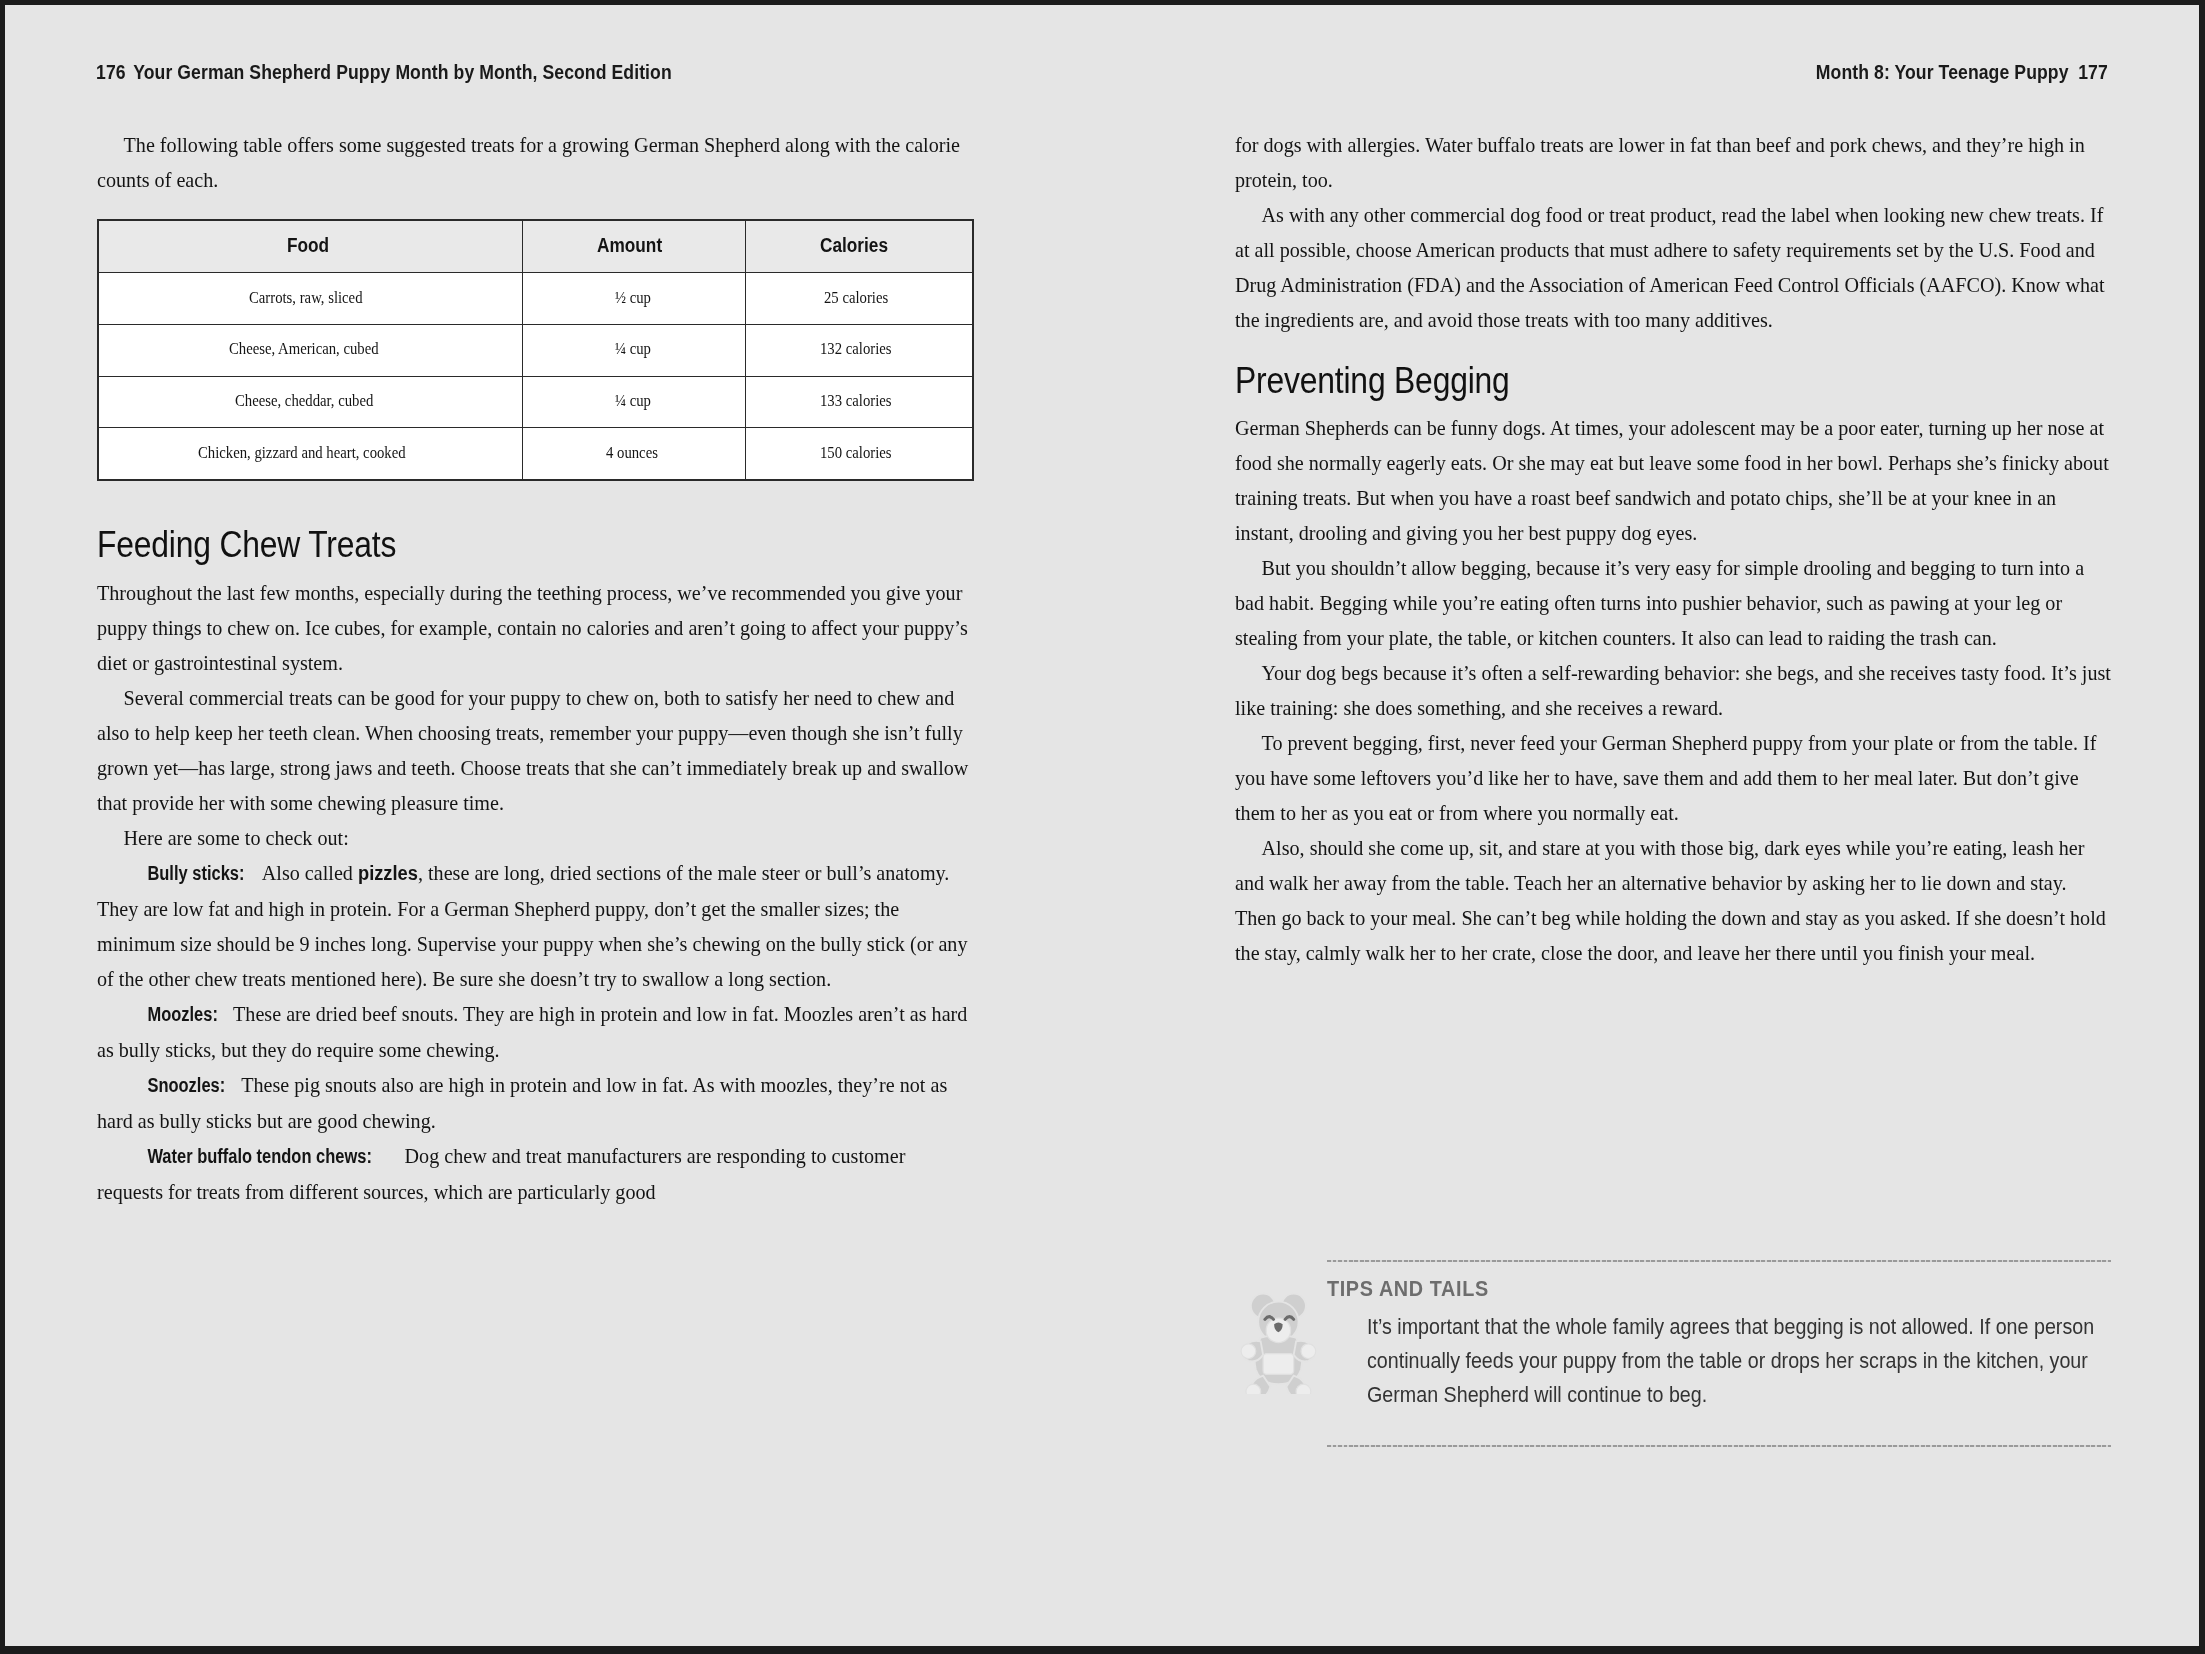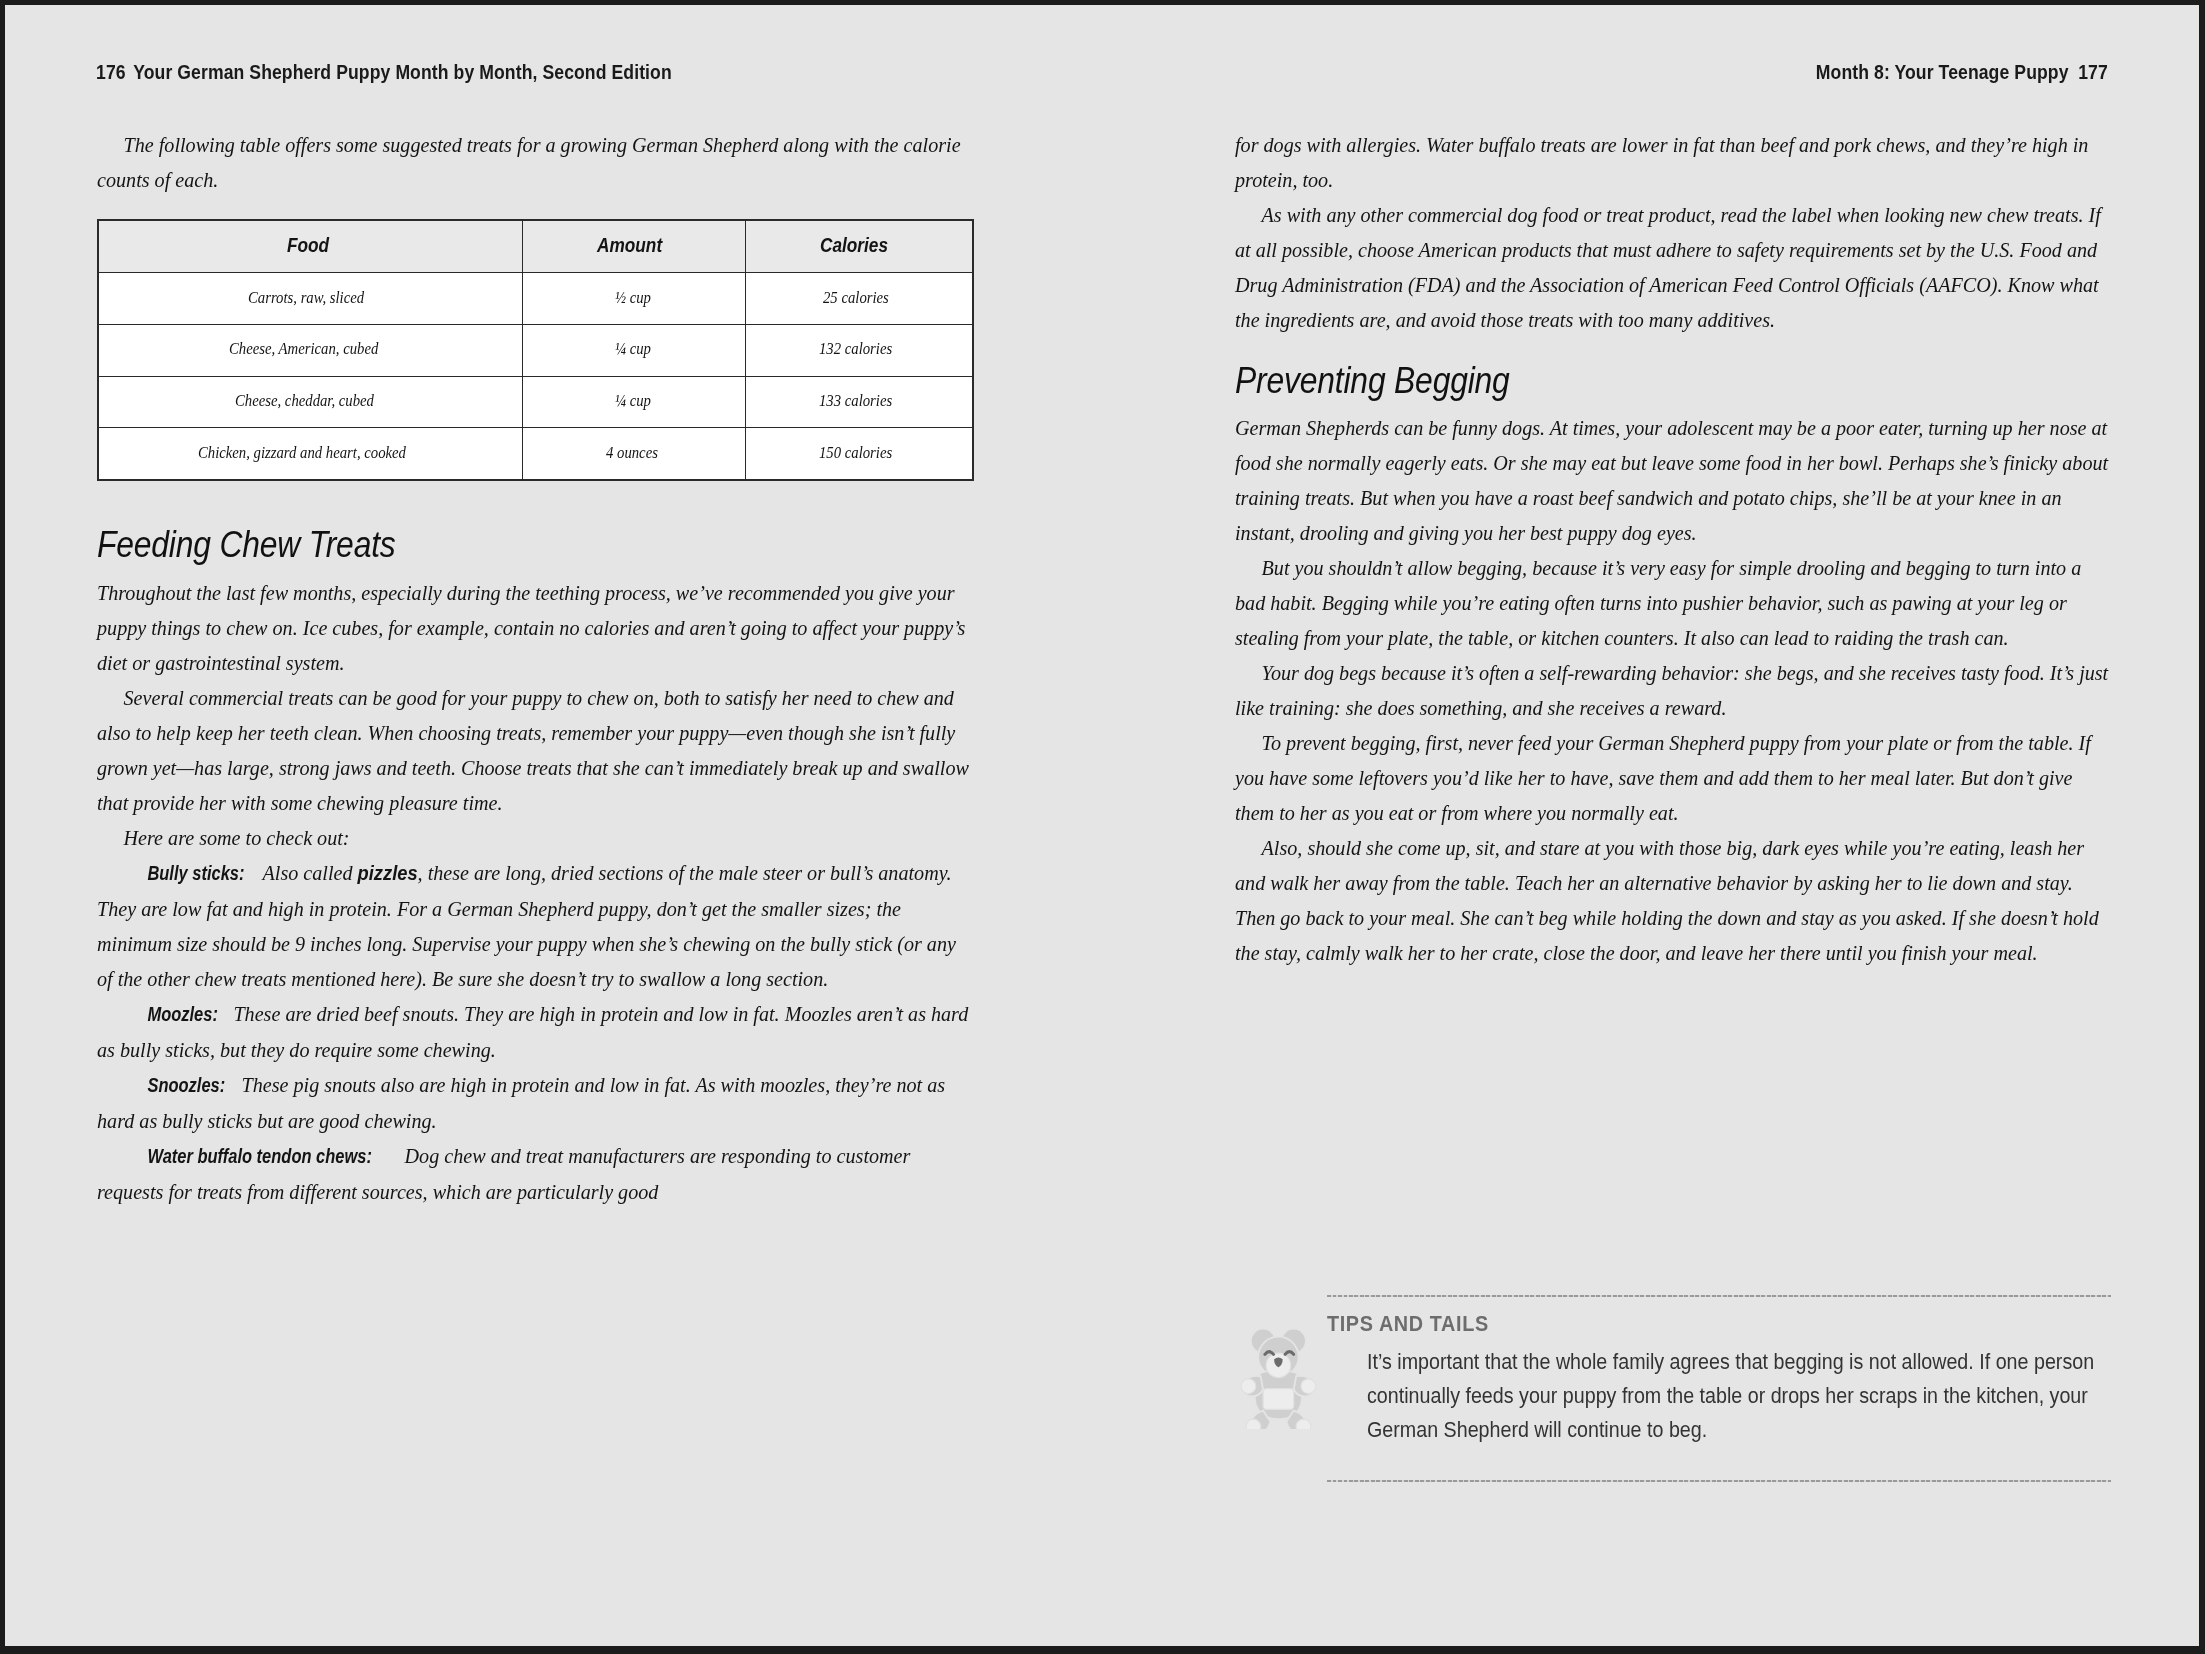--- a/index.html
+++ b/index.html
@@ -40,21 +40,20 @@
   .runhead-left  { left: 91px;  transform-origin: left center; }
   .runhead-right { right: 91px; transform-origin: right center; }
   .runhead .folio { margin: 0 8.6px 0 0; }
   .runhead-right .folio { margin: 0 0 0 11px; }
 
   
   .col {
     position: absolute;
     top: 122px;
     width: 876px;
-    font-style: italic;
   }
   .col-left  { left: 92px; }
   .col-right { left: 1230px; }
 
   
   p.body {
     margin: 0;
     font-family: "Liberation Serif", serif;
     font-size: 22px;
     line-height: 35px;
@@ -126,21 +125,21 @@
   table.treats tbody td span { display: inline-block; transform: scaleX(0.92); transform-origin: left center; }
   col.c-food { width: 425px; }
   col.c-amt  { width: 223px; }
   col.c-cal  { width: 227px; }
 
   
   .tips {
     position: absolute;
     left: 1230px;
     width: 876px;
-    top: 1290px;
+    top: 1255px;
   }
   .tips-rule {
     height: 2.4px;
     background: repeating-linear-gradient(to right,#9a9a9a 0 3.7px, #d6d6d6 3.7px 5.5px);
     margin-left: 92px;
     width: 784px;
   }
   .tips-rule.bottom { margin-top: 4.9px; }
   .tips-inner {
     position: relative;

